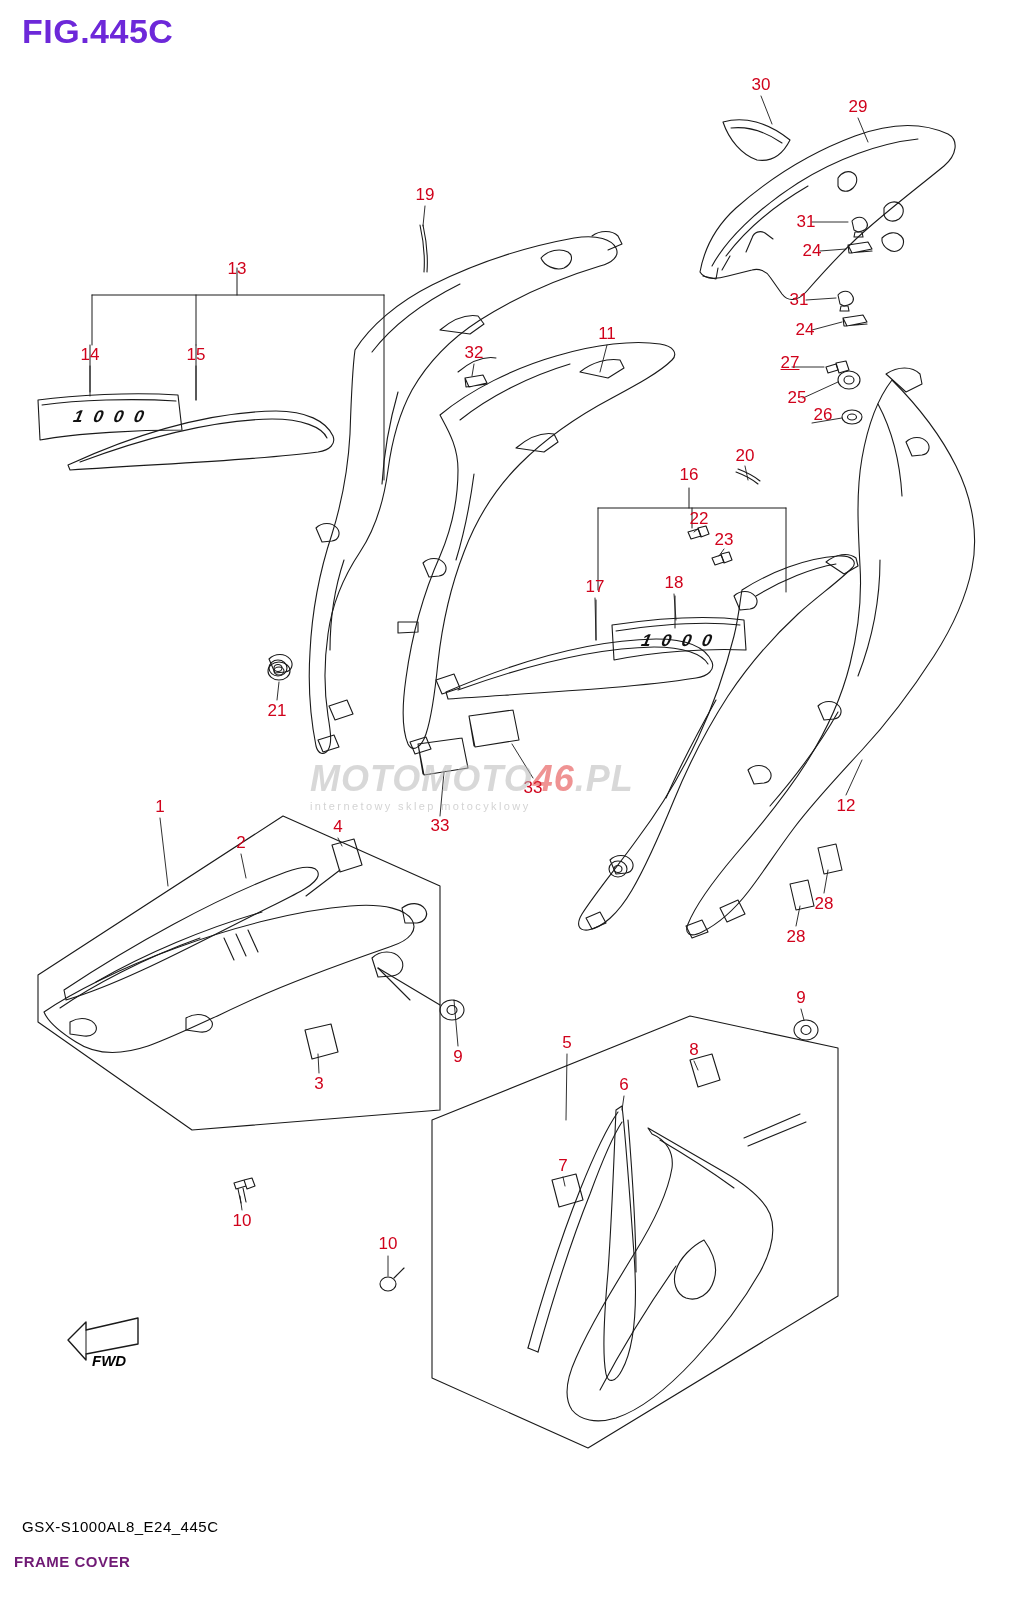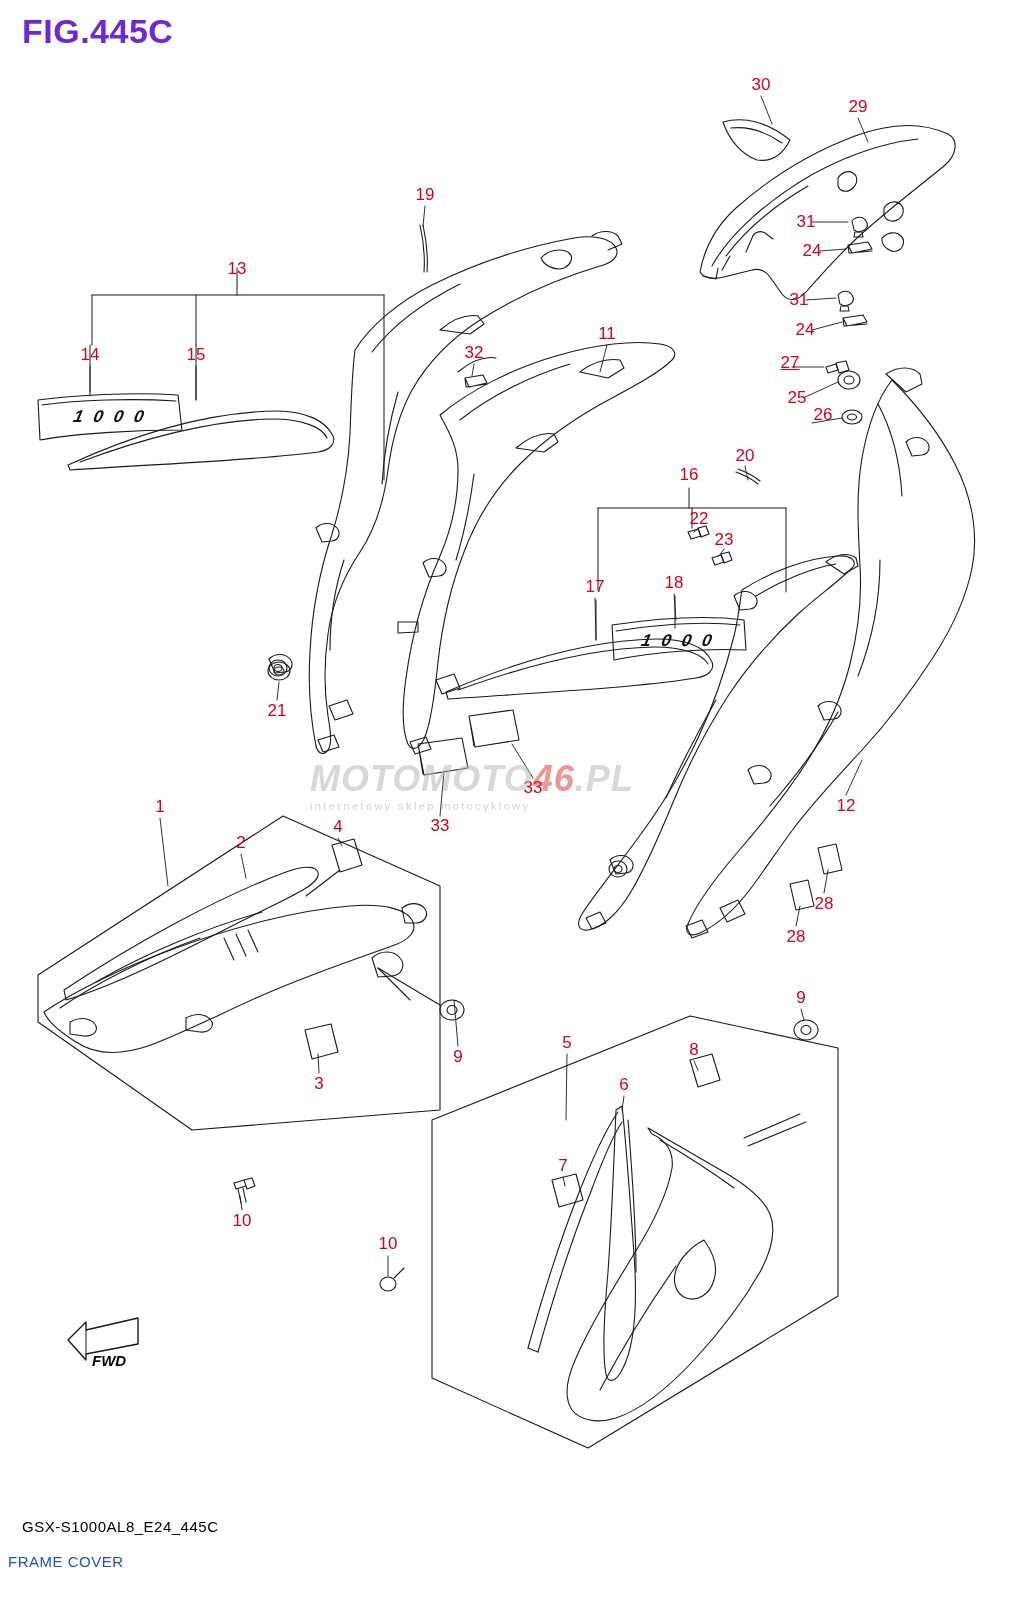--- a/index.html
+++ b/index.html
@@ -31,25 +31,26 @@
   .footer-code {
     position: absolute;
     left: 22px;
     top: 1518px;
     font-size: 15px;
     color: #000;
     letter-spacing: 0.5px;
   }
   .footer-name {
     position: absolute;
-    left: 8px;
+    left: 14px;
     top: 1553px;
     font-size: 15px;
-    color: #1d4ed8;
+    color: #701a75;
     letter-spacing: 0.5px;
+    font-weight: bold;
   }
   .callout {
     position: absolute;
     color: #d0021b;
     font-size: 17px;
     font-weight: normal;
     font-family: "Liberation Sans", sans-serif;
     transform: translate(-50%, -50%);
     white-space: nowrap;
   }

